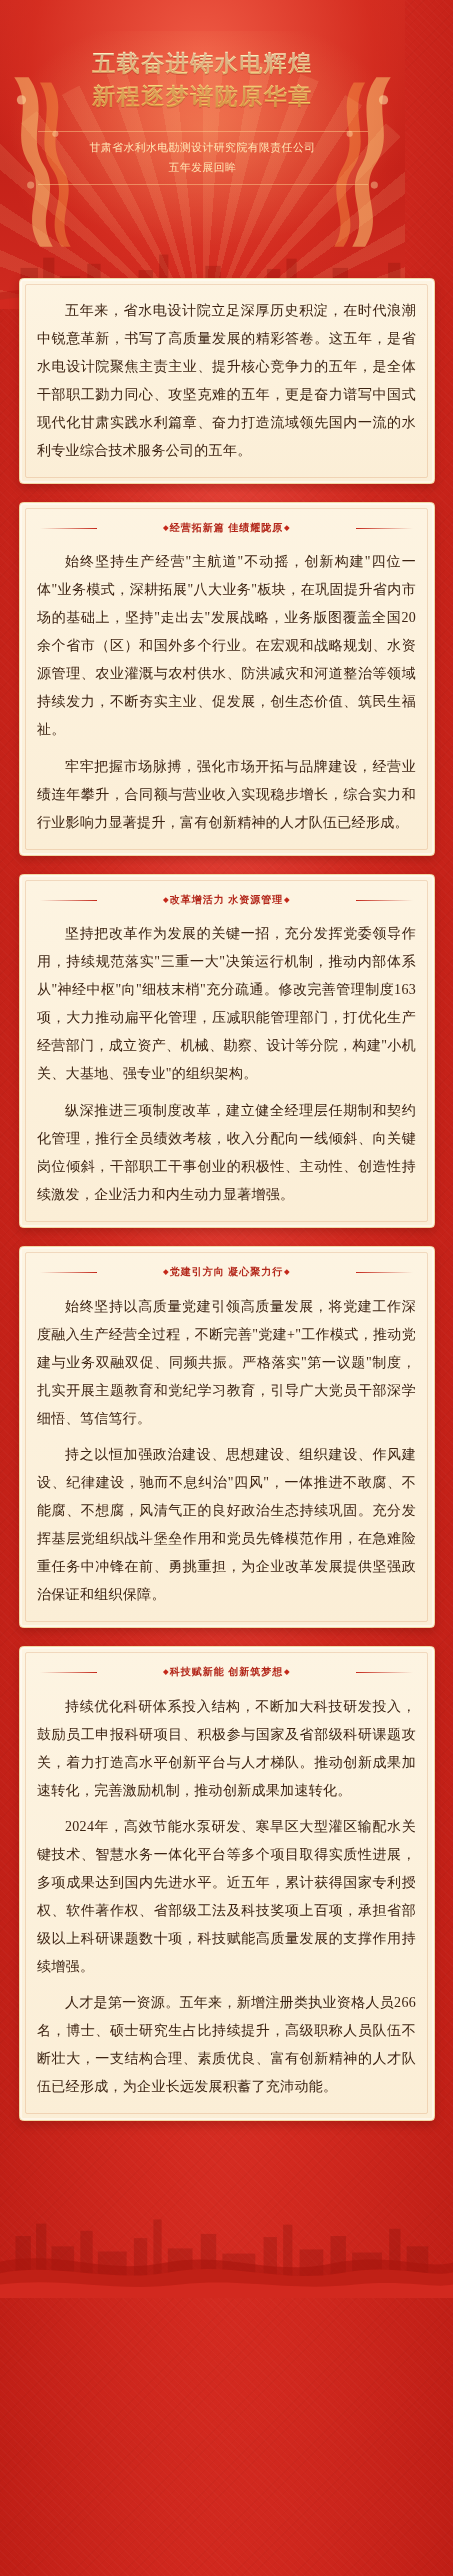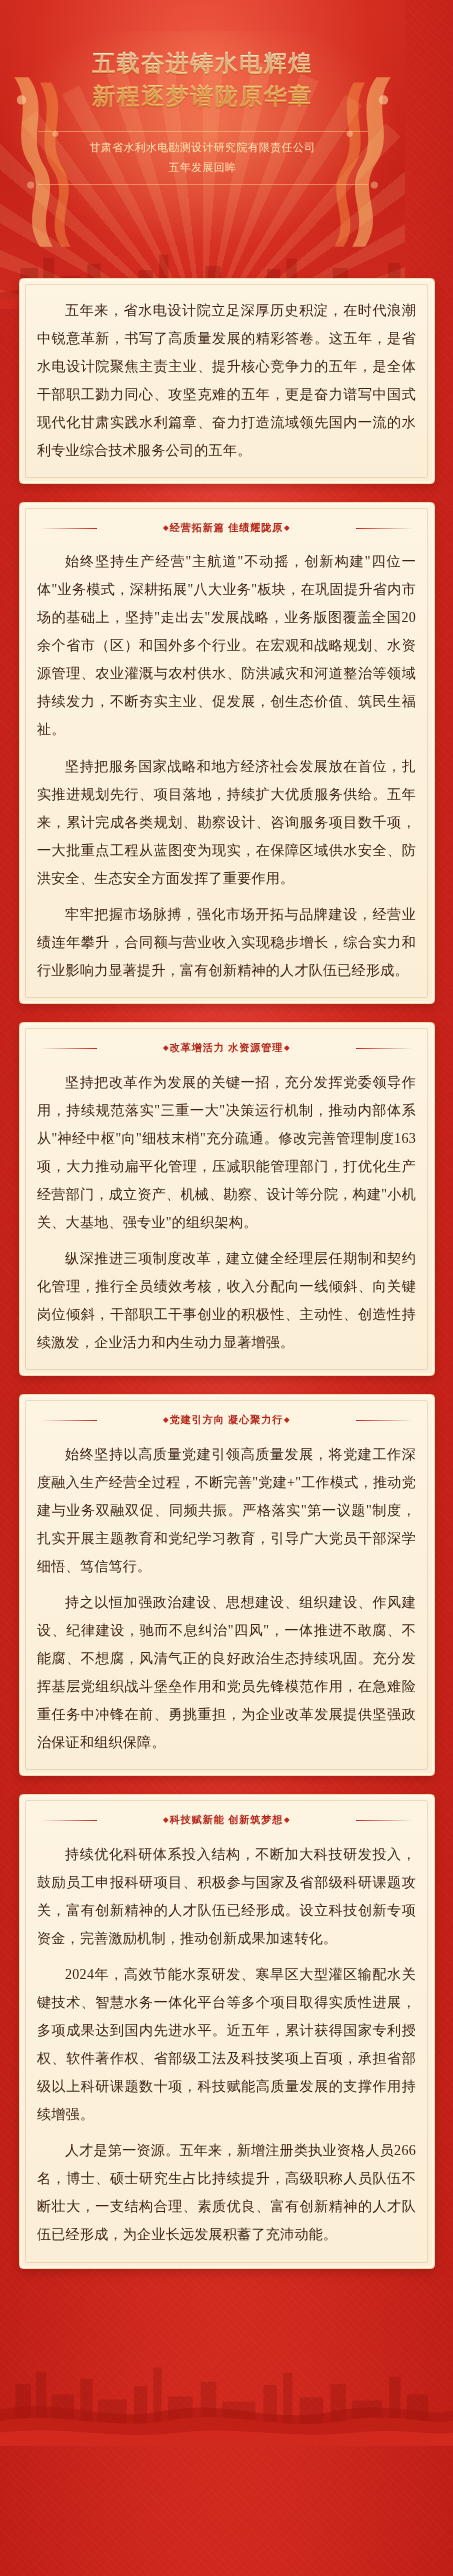--- a/index.html
+++ b/index.html
@@ -269,21 +269,20 @@
 
     <div class="card">
       <div class="sec-head">
         <span class="line l"></span>
         <span class="line r"></span>
         <h2>
           <span class="dot"></span><span>经营拓新篇 佳绩耀陇原</span><span class="dot"></span>
         </h2>
       </div>
       <p class="body">始终坚持生产经营"主航道"不动摇，创新构建"四位一体"业务模式，深耕拓展"八大业务"板块，在巩固提升省内市场的基础上，坚持"走出去"发展战略，业务版图覆盖全国20余个省市（区）和国外多个行业。在宏观和战略规划、水资源管理、农业灌溉与农村供水、防洪减灾和河道整治等领域持续发力，不断夯实主业、促发展，创生态价值、筑民生福祉。</p>
-      <p class="body">坚持把服务国家战略和地方经济社会发展放在首位，扎实推进规划先行、项目落地，持续扩大优质服务供给。五年来，累计完成各类规划、勘察设计、咨询服务项目数千项，一大批重点工程从蓝图变为现实，在保障区域供水安全、防洪安全、生态安全方面发挥了重要作用。</p>
       <p class="body">牢牢把握市场脉搏，强化市场开拓与品牌建设，经营业绩连年攀升，合同额与营业收入实现稳步增长，综合实力和行业影响力显著提升，富有创新精神的人才队伍已经形成。</p>
     </div>
 
     <div class="card">
       <div class="sec-head">
         <span class="line l"></span>
         <span class="line r"></span>
         <h2>
           <span class="dot"></span><span>改革增活力 水资源管理</span><span class="dot"></span>
         </h2>
@@ -305,21 +304,21 @@
     </div>
 
     <div class="card">
       <div class="sec-head">
         <span class="line l"></span>
         <span class="line r"></span>
         <h2>
           <span class="dot"></span><span>科技赋新能 创新筑梦想</span><span class="dot"></span>
         </h2>
       </div>
-      <p class="body">持续优化科研体系投入结构，不断加大科技研发投入，鼓励员工申报科研项目、积极参与国家及省部级科研课题攻关，富有创新精神的人才队伍已经形成。设立科技创新专项资金，完善激励机制，推动创新成果加速转化。</p>
+      <p class="body">持续优化科研体系投入结构，不断加大科技研发投入，鼓励员工申报科研项目、积极参与国家及省部级科研课题攻关，着力打造高水平创新平台与人才梯队。推动创新成果加速转化，完善激励机制，推动创新成果加速转化。</p>
       <p class="body">2024年，高效节能水泵研发、寒旱区大型灌区输配水关键技术、智慧水务一体化平台等多个项目取得实质性进展，多项成果达到国内先进水平。近五年，累计获得国家专利授权、软件著作权、省部级工法及科技奖项上百项，承担省部级以上科研课题数十项，科技赋能高质量发展的支撑作用持续增强。</p>
       <p class="body">人才是第一资源。五年来，新增注册类执业资格人员266名，博士、硕士研究生占比持续提升，高级职称人员队伍不断壮大，一支结构合理、素质优良、富有创新精神的人才队伍已经形成，为企业长远发展积蓄了充沛动能。</p>
     </div>
 
 
   </div>
 
   <div class="footer-deco">
     <svg viewBox="0 0 880 240" preserveAspectRatio="none" width="453" height="124">
       <g opacity=".26" fill="#7d0f08">

